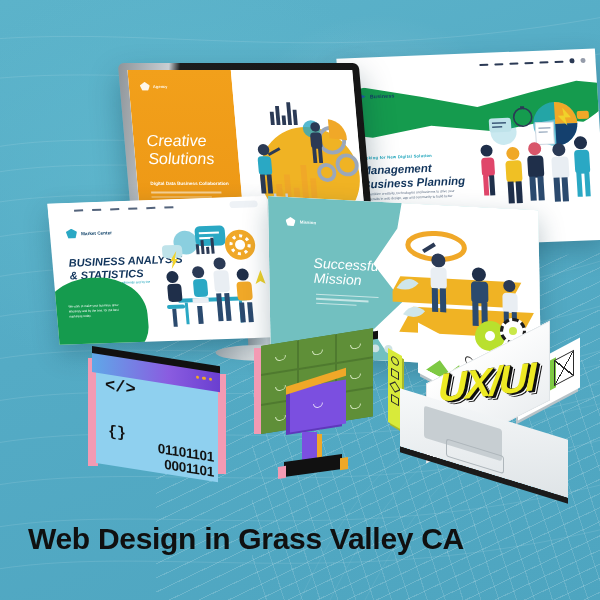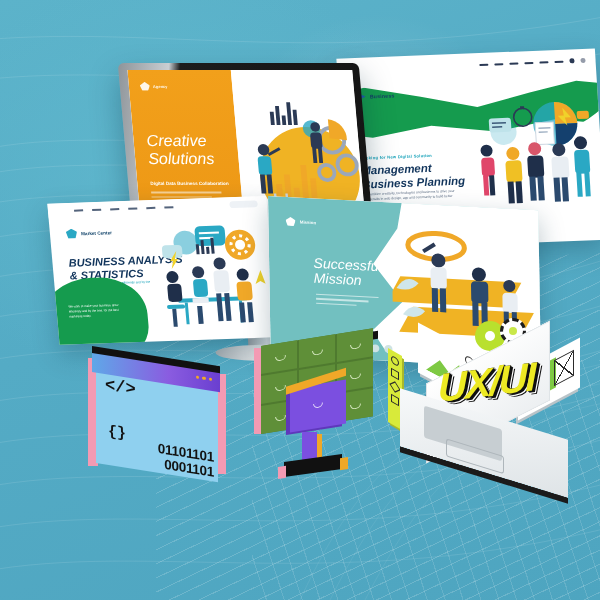--- a/index.html
+++ b/index.html
@@ -589,13 +589,14 @@
       <span class="gear g2"></span>
     </div>
     <div class="lid"></div>
     <div class="uxui-word">UX/UI</div>
     <div class="base2">
       <span class="pad"></span>
       <span class="tpad"></span>
     </div>
   </div>
 
+  <div class="title">Web Design in Grass Valley CA</div>
 </div>
 
 </body></html>

